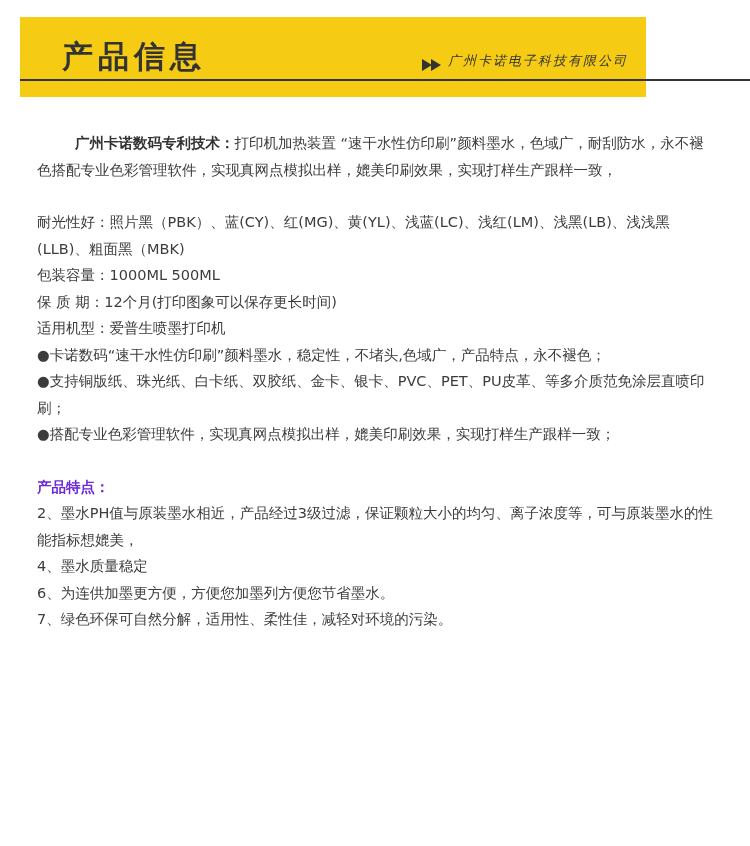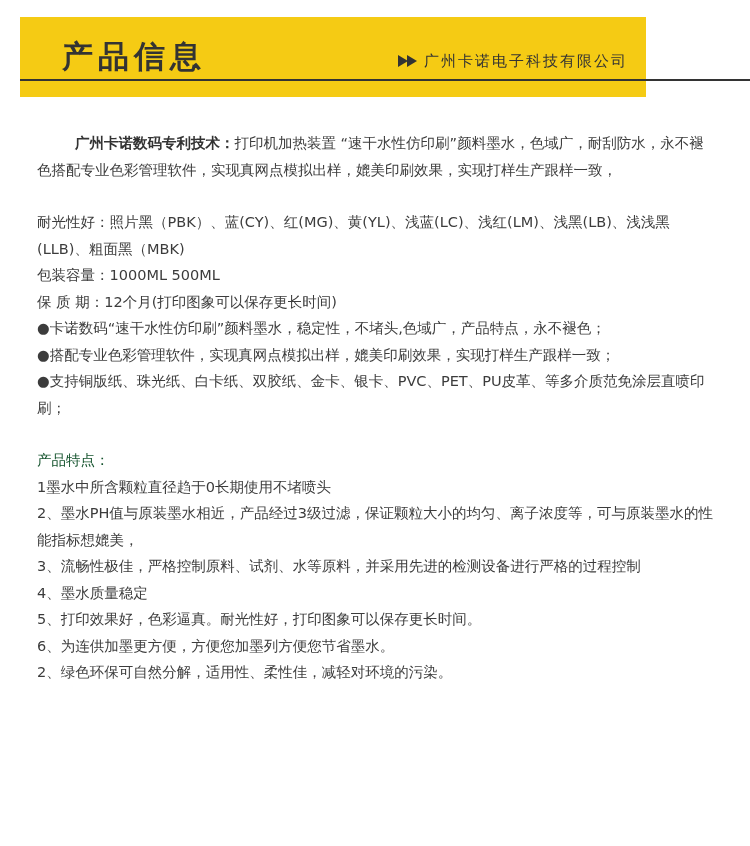--- a/index.html
+++ b/index.html
@@ -16,35 +16,35 @@
   .header .title {
     position: absolute; left: 42px; top: 19px;
     font-size: 31px; font-weight: bold; letter-spacing: 5px; color: #333333;
     line-height: 40px;
   }
   .header .rule {
     position: absolute; left: 0; top: 62px; width: 750px; height: 2px; background: #333333;
   }
   .header .company {
     position: absolute; right: 18px; top: 34px;
-    font-size: 15px; letter-spacing: 2px; color: #333333; line-height: 20px;
-    display: flex; align-items: center;
+    font-size: 13px; letter-spacing: 2px; color: #333333; line-height: 20px;
+    display: flex; align-items: flex-end; font-style: italic;
   }
   .arrow-icon { display: inline-flex; margin-right: 6px; }
   .arrow-icon svg { display: block; }
 
   .content {
     position: absolute; left: 37px; top: 130px; width: 680px;
     font-size: 14.5px; line-height: 26.5px; color: #3c3c3c;
   }
   .content p { margin: 0; }
   .intro { text-indent: 38px; }
   .intro .lead { font-weight: bold; color: #333; }
   .gap { height: 26px; }
-  .section-title { font-weight: normal; color: #14532d; }
+  .section-title { font-weight: bold; color: #6d28d9; }
 </style>
 </head>
 <body>
 
 <div class="header">
   <div class="title">产品信息</div>
   <div class="company">
     <span class="arrow-icon">
       <svg width="20" height="12" viewBox="0 0 20 12">
         <polygon points="0,0 10,6 0,12" fill="#333333"></polygon>
@@ -57,27 +57,25 @@
 </div>
 
 <div class="content">
   <p class="intro"><span class="lead">广州卡诺数码专利技术：</span><span>打印机加热装置 “速干水性仿印刷”颜料墨水，色域广，耐刮防水，永不褪色搭配专业色彩管理软件，实现真网点模拟出样，媲美印刷效果，实现打样生产跟样一致，</span></p>
 
   <div class="gap"></div>
 
   <p>耐光性好：照片黑（PBK）、蓝(CY)、红(MG)、黄(YL)、浅蓝(LC)、浅红(LM)、浅黑(LB)、浅浅黑(LLB)、粗面黑（MBK)</p>
   <p>包装容量：1000ML 500ML</p>
   <p>保 质 期：12个月(打印图象可以保存更长时间)</p>
+  <p>适用机型：爱普生喷墨打印机</p>
   <p>●卡诺数码“速干水性仿印刷”颜料墨水，稳定性，不堵头,色域广，产品特点，永不褪色；</p>
+  <p>●支持铜版纸、珠光纸、白卡纸、双胶纸、金卡、银卡、PVC、PET、PU皮革、等多介质范免涂层直喷印刷；</p>
   <p>●搭配专业色彩管理软件，实现真网点模拟出样，媲美印刷效果，实现打样生产跟样一致；</p>
-  <p>●支持铜版纸、珠光纸、白卡纸、双胶纸、金卡、银卡、PVC、PET、PU皮革、等多介质范免涂层直喷印刷；</p>
 
   <div class="gap"></div>
 
   <p class="section-title">产品特点：</p>
-  <p>1墨水中所含颗粒直径趋于0长期使用不堵喷头</p>
   <p>2、墨水PH值与原装墨水相近，产品经过3级过滤，保证颗粒大小的均匀、离子浓度等，可与原装墨水的性能指标想媲美，</p>
-  <p>3、流畅性极佳，严格控制原料、试剂、水等原料，并采用先进的检测设备进行严格的过程控制</p>
   <p>4、墨水质量稳定</p>
-  <p>5、打印效果好，色彩逼真。耐光性好，打印图象可以保存更长时间。</p>
   <p>6、为连供加墨更方便，方便您加墨列方便您节省墨水。</p>
-  <p>2、绿色环保可自然分解，适用性、柔性佳，减轻对环境的污染。</p>
+  <p>7、绿色环保可自然分解，适用性、柔性佳，减轻对环境的污染。</p>
 </div>
 
 </body></html>

